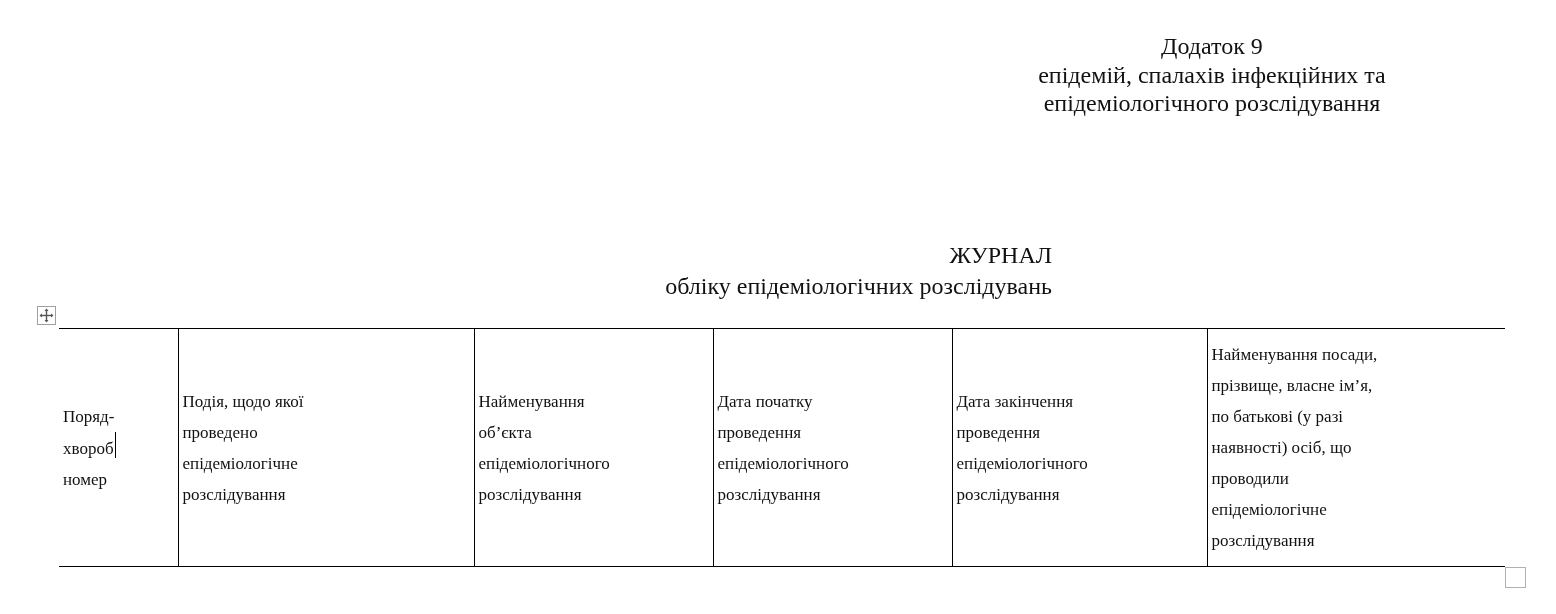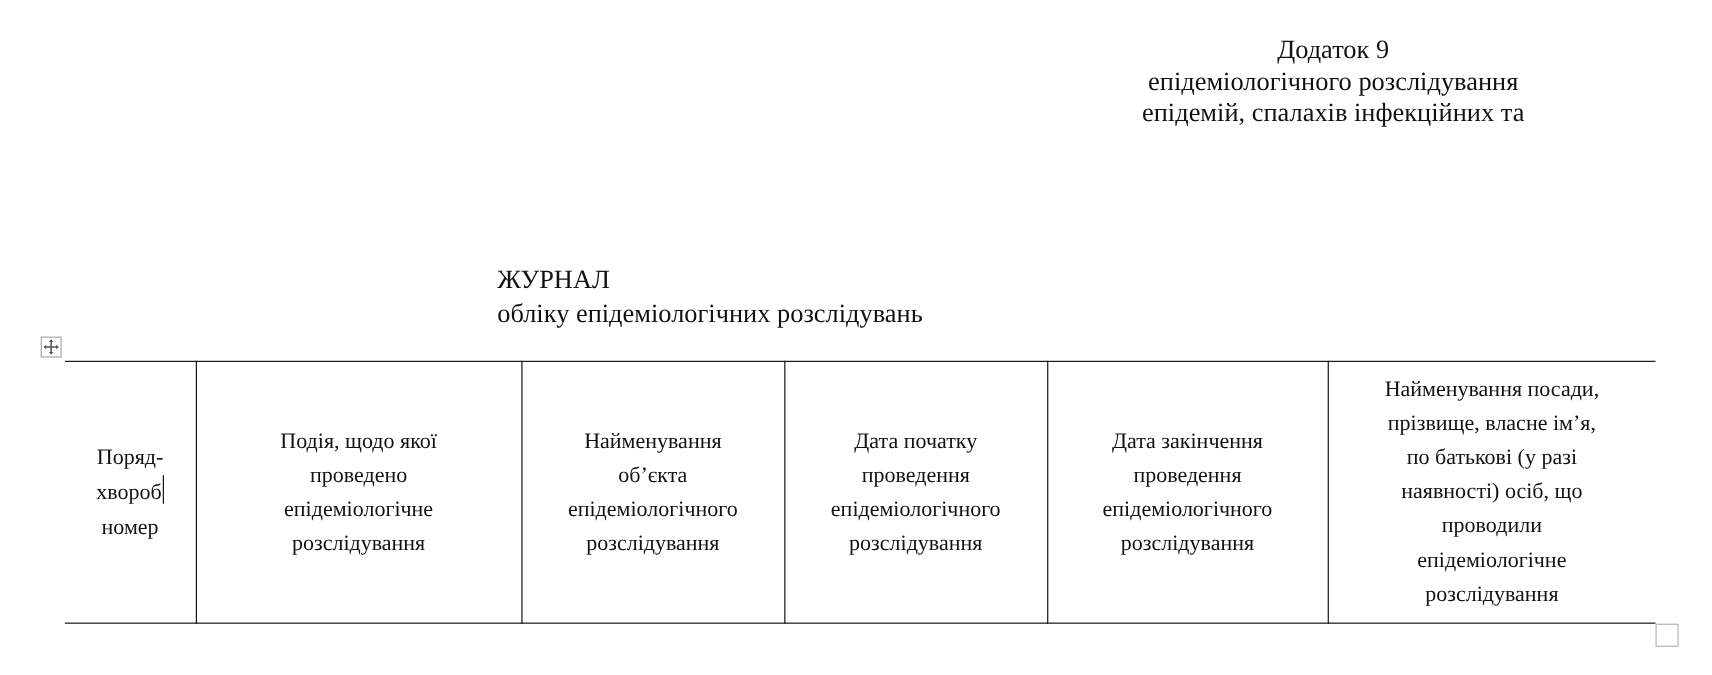--- a/index.html
+++ b/index.html
@@ -1,45 +1,45 @@
 <!DOCTYPE html>
 <html><head>
 <meta charset="utf-8">
 <style>
   html, body { margin:0; padding:0; background:#ffffff; }
   body { width:1556px; height:614px; position:relative; overflow:hidden;
          font-family:"Liberation Serif", serif; color:#111; }
   .appendix { position:absolute; left:990px; top:32px; width:444px; text-align:center;
               font-size:24px; line-height:28.5px; }
   .appendix div { white-space:nowrap; }
-  .title-block { position:absolute; left:452px; top:240px; width:600px; text-align:left;
+  .title-block { position:absolute; left:452px; top:240px; width:600px; text-align:right;
                  font-size:24px; line-height:31px; }
   .move-handle { position:absolute; left:37px; top:306px; width:19px; height:19px;
                  border:1px solid #a0a0a0; box-sizing:border-box; background:#fff;
                  display:flex; align-items:center; justify-content:center; cursor:move; }
   .resize-handle { position:absolute; left:1505px; top:567px; width:21px; height:21px;
                    border:1.5px solid #b0b0b0; box-sizing:border-box; background:#fff; cursor:nwse-resize; }
   table.journal { position:absolute; left:59px; top:328px; border-collapse:collapse;
                   table-layout:fixed; width:1446px; height:239px; }
   table.journal td { border-top:1.5px solid #000; border-bottom:1.5px solid #000;
                      border-left:1px solid #000; border-right:1px solid #000;
-                     text-align:center; vertical-align:middle; font-size:20px; line-height:31px;
+                     vertical-align:middle; font-size:17px; line-height:31px;
                      padding:0 4px; }
   table.journal td:first-child { border-left:none; }
   table.journal td:last-child { border-right:none; }
   .cell-line { display:block; white-space:nowrap; }
   .caret { display:inline-block; width:1px; height:26px; background:#000; vertical-align:-4px; margin-left:1px; }
 </style>
 </head>
 <body>
 
 <div class="appendix">
   <div>Додаток 9</div>
+  <div>епідемій, спалахів інфекційних та</div>
   <div>епідеміологічного розслідування</div>
-  <div>епідемій, спалахів інфекційних та</div>
 </div>
 
 <div class="title-block">
   <div>ЖУРНАЛ</div>
   <div>обліку епідеміологічних розслідувань</div>
 </div>
 
 <div class="move-handle">
   <svg width="15" height="15" viewBox="0 0 15 15">
     <g stroke="#555" stroke-width="1.4" fill="#555">

